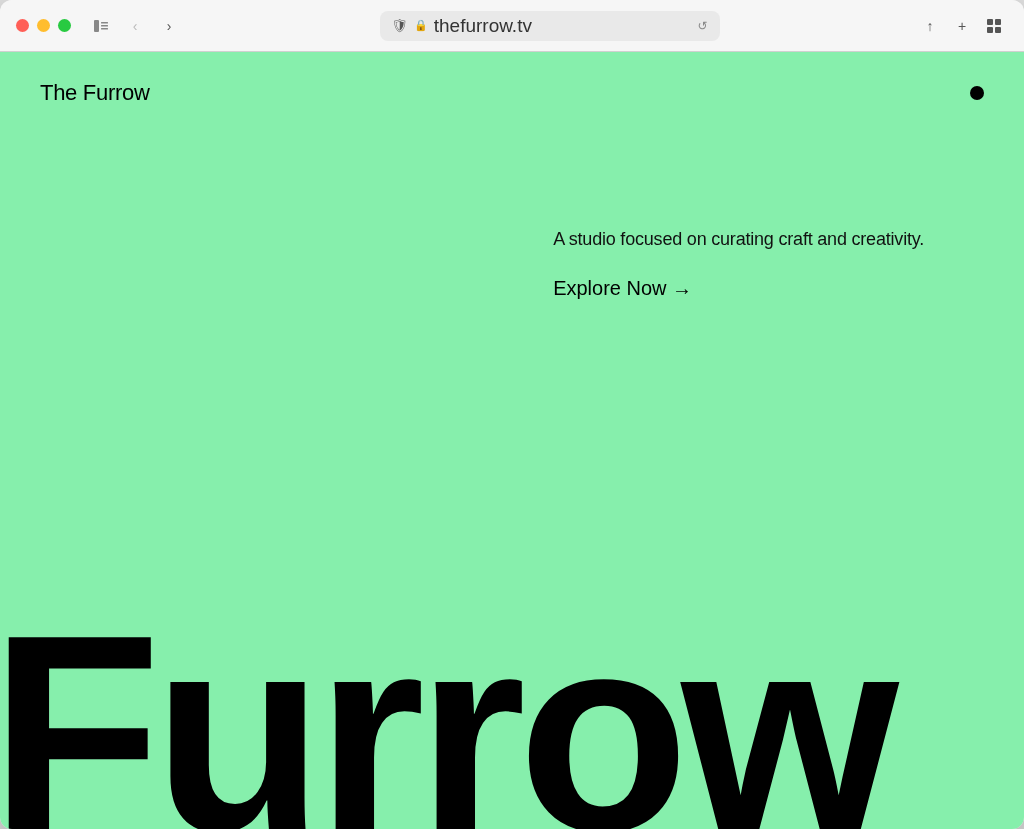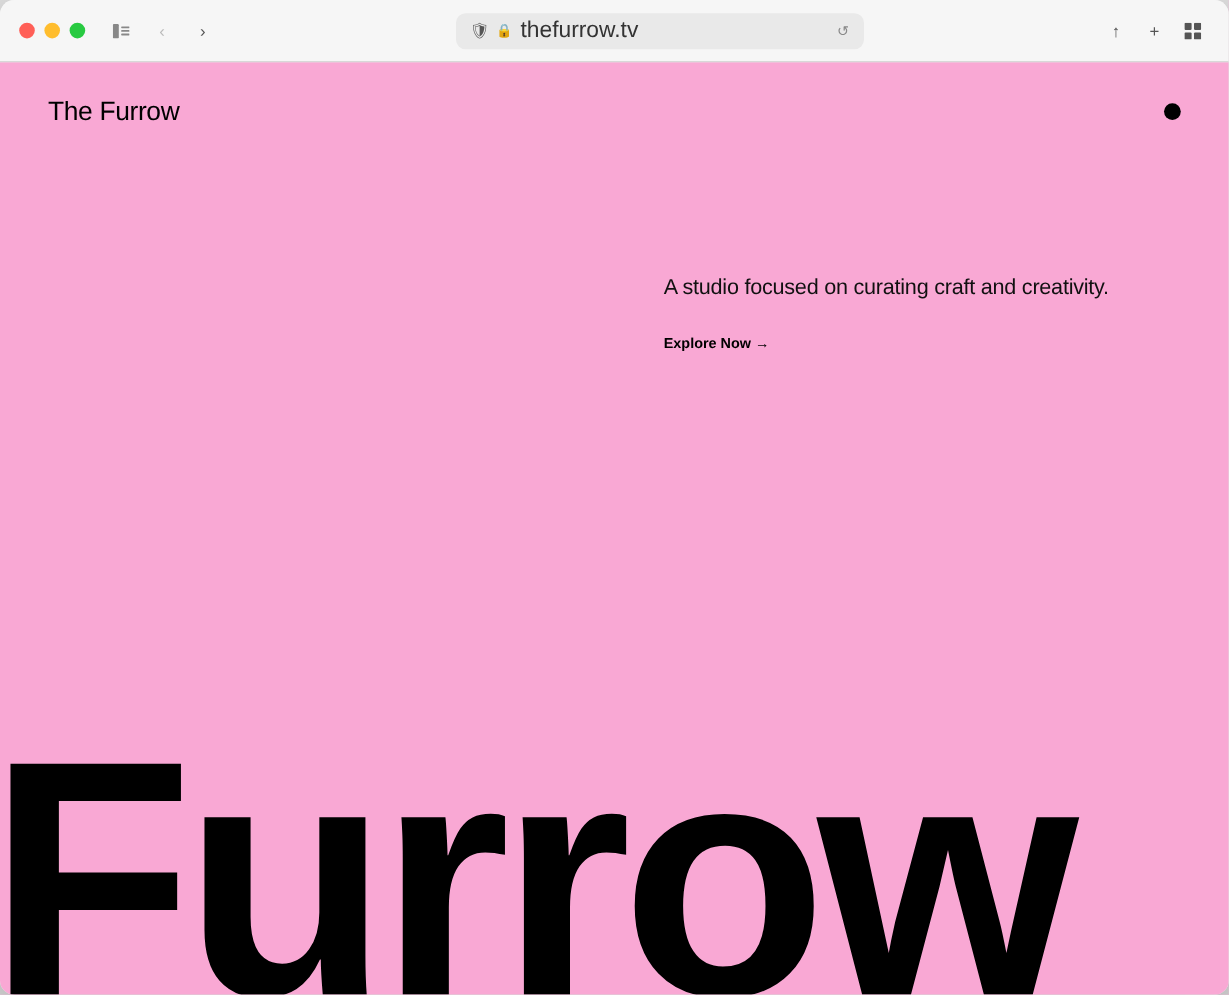--- a/index.html
+++ b/index.html
@@ -121,21 +121,21 @@
     .toolbar-right {
       display: flex;
       align-items: center;
       gap: 4px;
       margin-left: 8px;
     }
 
     
     .website-content {
       flex: 1;
-      background: #f9a8d4;
+      background: #86efac;
       position: relative;
       overflow: hidden;
     }
 
     
     .site-header {
       display: flex;
       align-items: center;
       justify-content: space-between;
       padding: 28px 40px 20px 40px;
@@ -171,24 +171,24 @@
     .hero-subtitle {
       font-size: 18px;
       color: #111;
       line-height: 1.5;
       font-weight: 400;
       margin-bottom: 24px;
       letter-spacing: -0.2px;
     }
 
     .explore-link {
-      font-size: 12px;
+      font-size: 20px;
       color: #000;
       text-decoration: none;
-      font-weight: 700;
+      font-weight: 400;
       display: inline-flex;
       align-items: center;
       gap: 6px;
       cursor: pointer;
     }
 
     
     .large-text-container {
       position: absolute;
       bottom: -30px;

